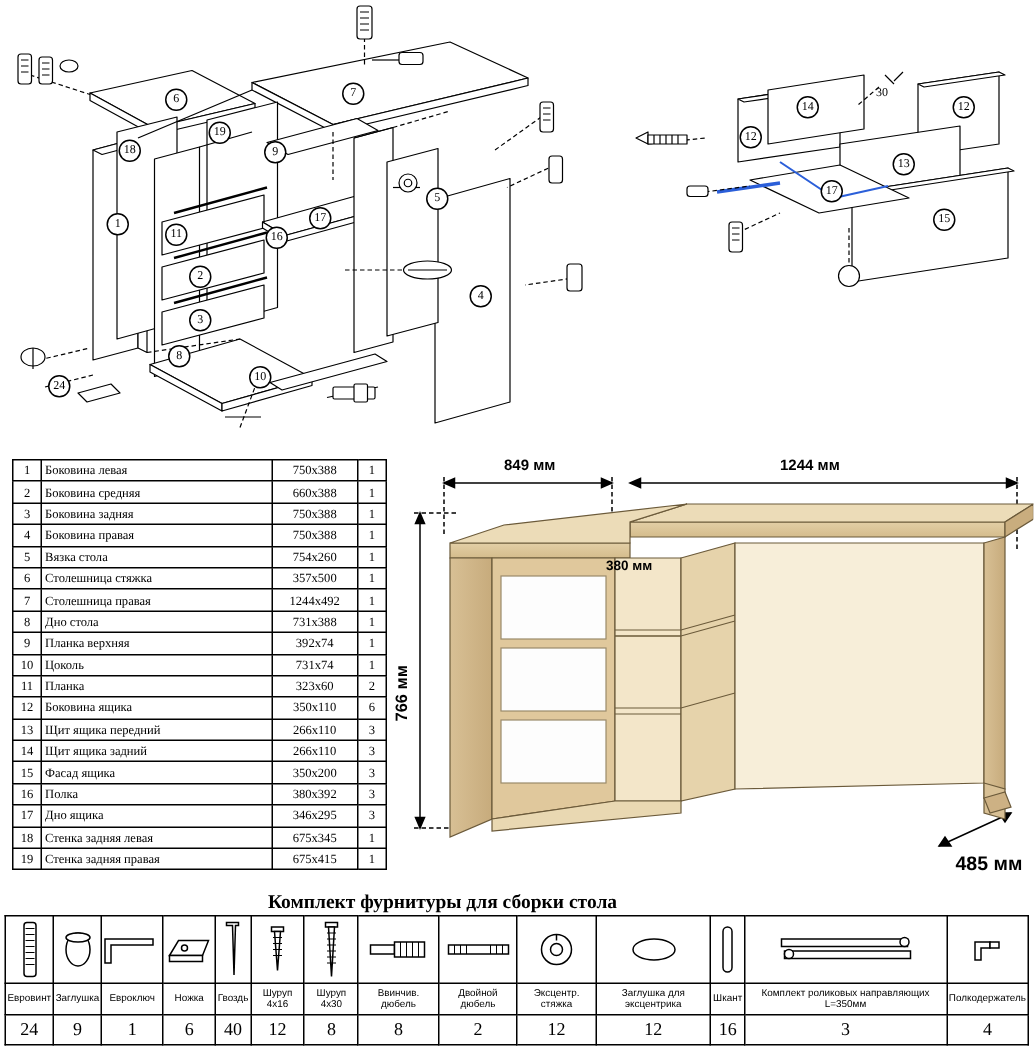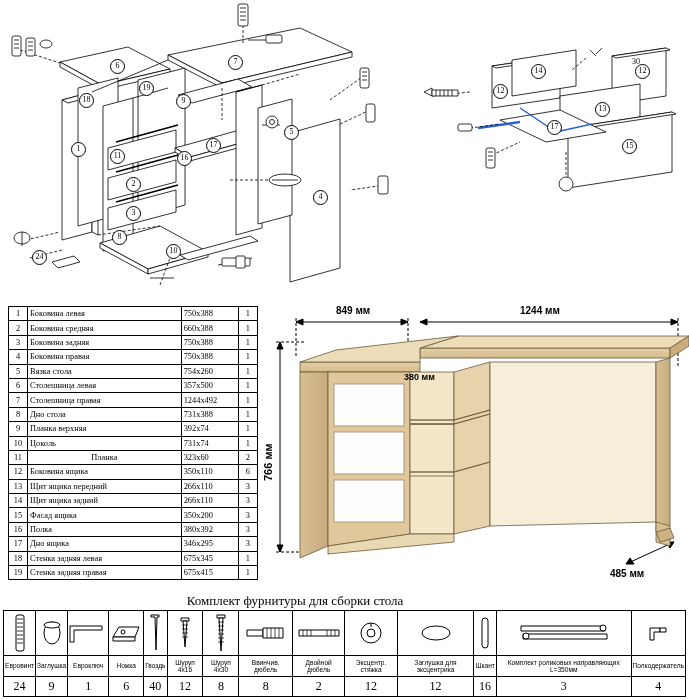--- a/index.html
+++ b/index.html
@@ -28,31 +28,31 @@
   #parts-table{
     left:8px;top:306px;width:250px;
     border-collapse:collapse;font-size:8.4px;
   }
   #parts-table td{
     border:1px solid #000;padding:0 2px;height:13.4px;
     font-family:"Liberation Serif",serif;white-space:nowrap;
   }
   #parts-table td.idx{width:14px;text-align:center;}
   #parts-table td.nm{width:148px;text-align:left;}
-  #parts-table td.dim{width:52px;}
+  #parts-table td.dim{width:52px;text-align:center;}
   #parts-table td.qt{width:14px;text-align:center;}
-  #parts-table tr.center td.nm{text-align:center;}
+  #parts-table tr.center td.nm{}
 
   
   #product{left:258px;top:296px;width:431px;height:292px;}
 
   
   #hw-title{
     left:0;top:593px;width:590px;text-align:center;
-    font-size:13px;font-weight:normal;font-family:"Liberation Serif",serif;
+    font-size:13px;font-weight:bold;font-family:"Liberation Serif",serif;
   }
   #hw-table{
     left:3px;top:610px;width:683px;border-collapse:collapse;
     font-size:6.6px;font-family:"Liberation Sans",sans-serif;
   }
   #hw-table td{border:1px solid #000;text-align:center;vertical-align:middle;}
   #hw-table tr.pic td{height:44px;padding:0;}
   #hw-table tr.name td{height:20px;padding:0 1px;line-height:7.2px;}
   #hw-table tr.qty td{height:17px;font-size:12px;font-family:"Liberation Serif",serif;}
   .hwicon{display:block;margin:0 auto;}
@@ -214,21 +214,21 @@
     <div class="num-circle" style="left:79px;top:93px;">18</div>
     <div class="num-circle" style="left:139px;top:81px;">19</div>
     <div class="num-circle" style="left:32px;top:250px;">24</div>
 
     <div class="num-circle" style="left:493px;top:84px;">12</div>
     <div class="num-circle" style="left:635px;top:64px;">12</div>
     <div class="num-circle" style="left:595px;top:102px;">13</div>
     <div class="num-circle" style="left:531px;top:64px;">14</div>
     <div class="num-circle" style="left:622px;top:139px;">15</div>
     <div class="num-circle" style="left:547px;top:120px;">17</div>
-    <div class="lbl" style="position:absolute;left:584px;top:57px;margin-left:48px;">30</div>
+    <div class="lbl" style="position:absolute;left:584px;top:57px;">30</div>
   </div>
 
   <table class="abs" id="parts-table">
     <tbody>
       <tr>
           <td class="idx">1</td>
           <td class="nm">Боковина левая</td>
           <td class="dim">750х388</td>
           <td class="qt">1</td>
         </tr>
@@ -251,21 +251,21 @@
           <td class="qt">1</td>
         </tr>
       <tr>
           <td class="idx">5</td>
           <td class="nm">Вязка стола</td>
           <td class="dim">754х260</td>
           <td class="qt">1</td>
         </tr>
       <tr>
           <td class="idx">6</td>
-          <td class="nm">Столешница левая</td>
+          <td class="nm">Столешница стяжка</td>
           <td class="dim">357х500</td>
           <td class="qt">1</td>
         </tr>
       <tr>
           <td class="idx">7</td>
           <td class="nm">Столешница правая</td>
           <td class="dim">1244х492</td>
           <td class="qt">1</td>
         </tr>
       <tr>
@@ -414,21 +414,21 @@
 
       <polygon points="70,250 152,238 196,238 196,246 70,258" fill="#e9d8b2" stroke="#6b5a3a" stroke-width="0.8"></polygon>
 
       <polygon points="398,236 412,232 416,242 402,246" fill="#cdb184" stroke="#6b5a3a" stroke-width="0.8"></polygon>
     </svg>
 
     <div class="dimtxt" style="left:62px;top:9px;padding-left:16px;">849 мм</div>
     <div class="dimtxt" style="left:262px;top:9px;">1244 мм</div>
     <div class="dimtxt" style="left:146px;top:76px;font-size:9px;text-align:right;">380 мм</div>
     <div class="dimtxt vert" style="left:4px;top:185px;font-size:11px;">766 мм</div>
-    <div class="dimtxt" style="left:352px;top:272px;font-size:10px;">485 мм</div>
+    <div class="dimtxt" style="left:379px;top:272px;font-size:13px;">485 мм</div>
   </div>
 
   <div class="abs" id="hw-title">Комплект фурнитуры для сборки стола</div>
 
   <table class="abs" id="hw-table">
     <tbody>
       <tr class="pic">
         <td>
           <svg class="hwicon" width="16" height="40" viewBox="0 0 16 40">
               <rect x="4" y="2" width="8" height="36" rx="2" fill="#fff" stroke="#000"></rect>

